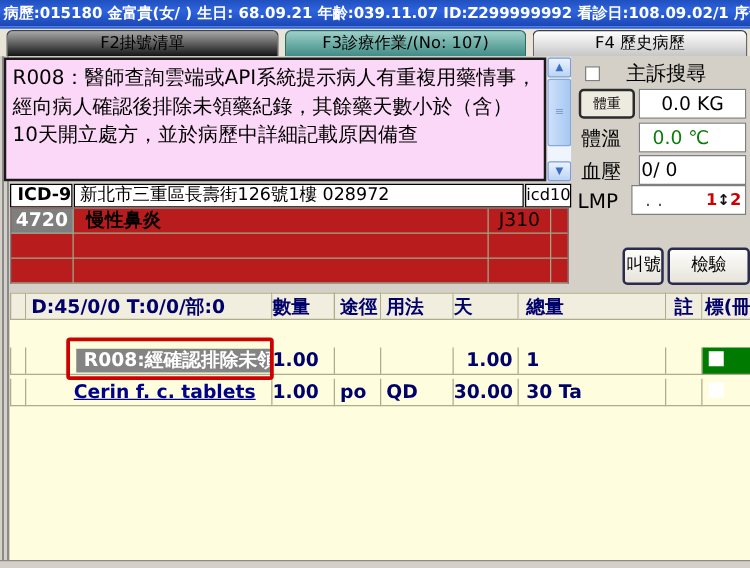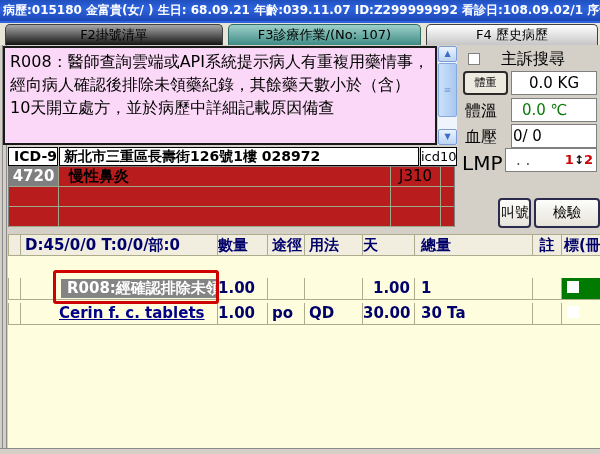--- a/index.html
+++ b/index.html
@@ -71,39 +71,39 @@
     font-size:11px; text-align:center; line-height:20px;
   }
   .fld {
     position:absolute; width:86px; height:24px; background:#fff;
     border:1px solid #7F7F7F; font-size:15px; line-height:22px;
   }
   .fld.weight { left:54px; top:26px; text-align:center; }
   .fld.temp   { left:54px; top:53px; padding-left:10px; color:#0B7B0B; }
   .fld.bp     { left:54px; top:79px; padding-left:1px; }
   .templbl { left:8px; top:56px; } .bplbl { left:8px; top:82px; }
-  .lmplbl { left:5px; top:106px; font-size:20px; }
+  .lmplbl { left:5px; top:106px; font-size:16px; }
   .fld.lmp { left:48px; top:103px; width:92px; padding-left:10px; color:#555; }
   .pager { position:absolute; right:3px; top:0; line-height:22px; font-size:13px; font-weight:bold; }
   .pager .red { color:#CE0000; } .pager .caret { color:#111; font-size:12px; }
   .abtn {
     position:absolute; top:153px; height:30px;
     background:linear-gradient(180deg,#FDFDFB,#E6E4DA);
     border:2px solid #2B2B4E; border-radius:4px;
     font-size:14px; text-align:center; line-height:25px; white-space:nowrap; overflow:hidden;
   }
   .abtn.call { left:41px; width:33px; padding:0 1px; }
   .abtn.lab  { left:77px; width:66px; }
   
   .icdbox {
     position:absolute; top:147px; height:19px; background:#fff;
     border:1px solid #000; font-size:14px; line-height:17px; overflow:hidden; white-space:nowrap;
   }
   .icd9  { left:8px;  width:50px; text-align:right; font-weight:bold; }
-  .addr  { left:59px; width:360px; padding-left:4px; font-weight:bold; }
+  .addr  { left:59px; width:360px; padding-left:4px; font-weight:normal; }
   .icd10 { left:420px; width:37px; text-align:center; font-size:13px; }
   
   .diag { position:absolute; left:8px; top:166px; width:447px; height:61px; background:#b91c1c; border:1px solid #808080; }
   .drow { position:relative; width:100%; height:20px; }
   .dcell { position:absolute; top:0; height:20px; border-right:1px solid #9DA98C; border-bottom:1px solid #9DA98C; font-size:15px; line-height:19px; overflow:hidden; }
   .d0 { left:0; width:50px; text-align:center; }
   .d1 { left:50px; width:332px; padding-left:10px; }
   .d2 { left:382px; width:50px; text-align:center; }
   .d3 { left:432px; width:13px; border-right:none; }
   .dsel { background:#7F7F7F; color:#fff; font-weight:bold; }

